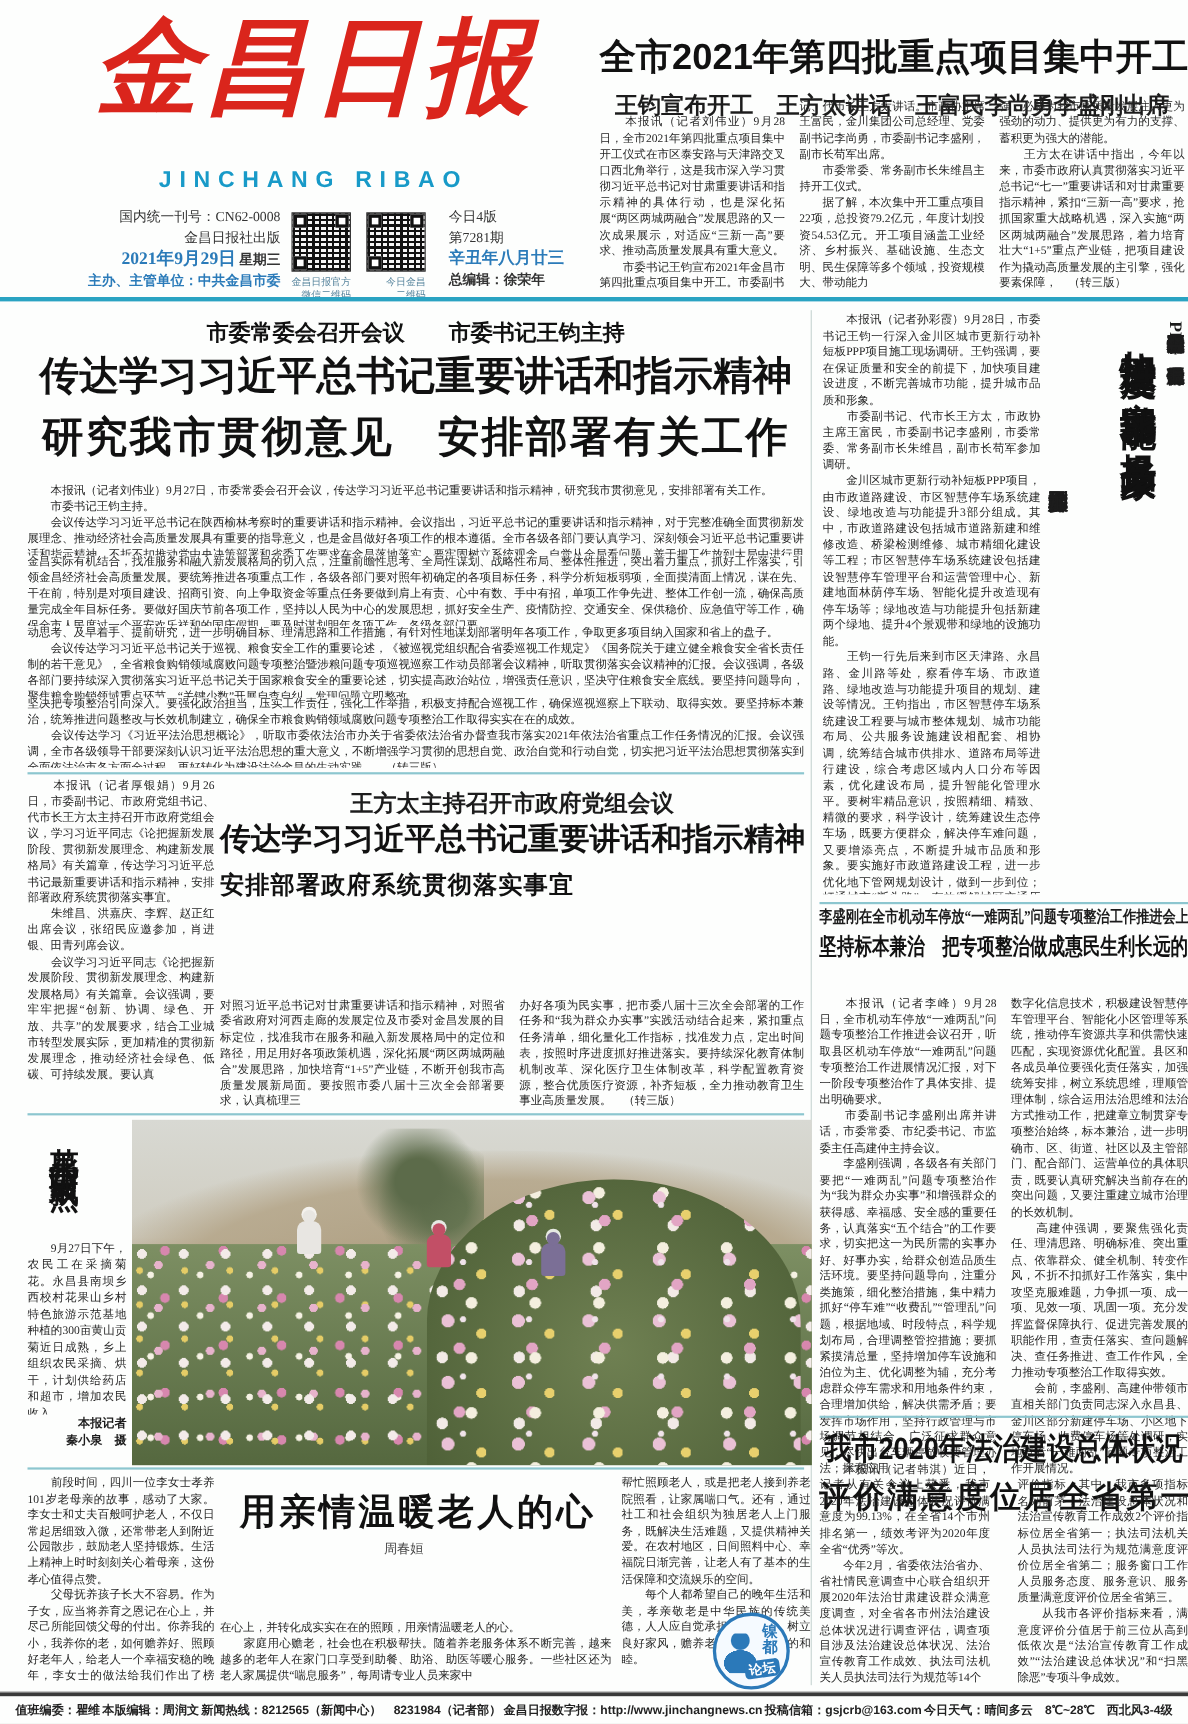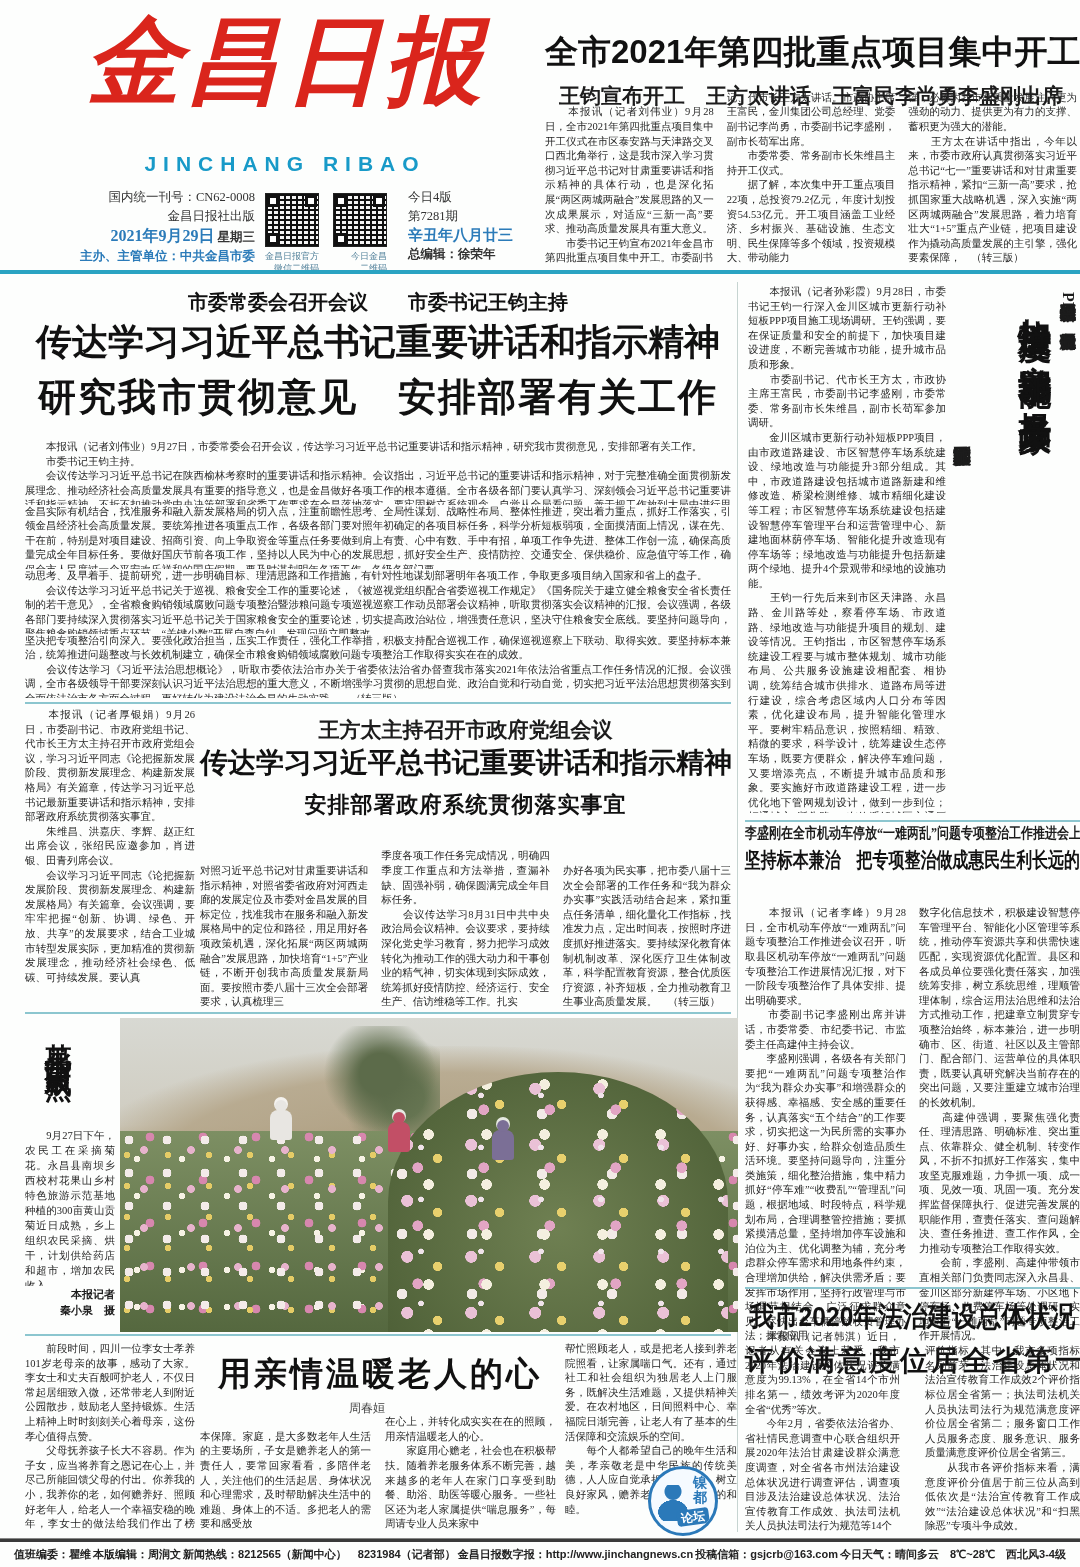--- a/index.html
+++ b/index.html
@@ -156,25 +156,23 @@
     <div class="vcol hd" style="height:524px;width:82px;font-size:33px;line-height:41px;letter-spacing:2px;">加快建设进度　完善城市功能　提升品质形象</div>
     <div class="vcol" style="height:524px;width:22px;font-size:16px;font-weight:bold;">王钧在调研金川区城市更新行动补短板PPP项目建设情况时强调</div>
   </div>
   <div class="abs rule-thin" style="left:745px;top:820px;width:335px;height:2px;"></div>
 
   <div class="abs body-col" style="left:25px;top:708px;width:170px;height:302px;">　　本报讯（记者厚银娟）9月26日，市委副书记、市政府党组书记、代市长王方太主持召开市政府党组会议，学习习近平同志《论把握新发展阶段、贯彻新发展理念、构建新发展格局》有关篇章，传达学习习近平总书记最新重要讲话和指示精神，安排部署政府系统贯彻落实事宜。
 　　朱维昌、洪嘉庆、李辉、赵正红出席会议，张绍民应邀参加，肖进银、田青列席会议。
 　　会议学习习近平同志《论把握新发展阶段、贯彻新发展理念、构建新发展格局》有关篇章。会议强调，要牢牢把握“创新、协调、绿色、开放、共享”的发展要求，结合工业城市转型发展实际，更加精准的贯彻新发展理念，推动经济社会绿色、低碳、可持续发展。要认真</div>
   <div class="abs" style="left:200px;top:716px;width:531px;font-size:21px;font-weight:bold;text-align:center;">王方太主持召开市政府党组会议</div>
   <div class="abs hd" style="left:200px;top:744px;width:531px;font-size:28px;text-align:center;white-space:nowrap;">传达学习习近平总书记重要讲话和指示精神</div>
-  <div class="abs hd" style="left:200px;top:790px;width:531px;font-size:22px;text-align:center;letter-spacing:1px;">安排部署政府系统贯彻落实事宜</div>
+  <div class="abs hd" style="left:200px;top:790px;width:531px;font-size:22px;text-align:left;letter-spacing:1px;">安排部署政府系统贯彻落实事宜</div>
   <div class="abs cols" style="left:200px;top:832px;width:531px;gap:13px;height:178px;">
     <div class="body-col">对照习近平总书记对甘肃重要讲话和指示精神，对照省委省政府对河西走廊的发展定位及市委对金昌发展的目标定位，找准我市在服务和融入新发展格局中的定位和路径，用足用好各项政策机遇，深化拓展“两区两城两融合”发展思路，加快培育“1+5”产业链，不断开创我市高质量发展新局面。要按照市委八届十三次全会部署要求，认真梳理三</div>
-    <div class="body-col">季度各项工作任务完成情况，明确四季度工作重点和方法举措，查漏补缺、固强补弱，确保圆满完成全年目标任务。
-　　会议传达学习8月31日中共中央政治局会议精神。会议要求，要持续深化党史学习教育，努力把学习成效转化为推动工作的强大动力和干事创业的精气神，切实体现到实际成效，统筹抓好疫情防控、经济运行、安全生产、信访维稳等工作。扎实</div>
     <div class="body-col">办好各项为民实事，把市委八届十三次全会部署的工作任务和“我为群众办实事”实践活动结合起来，紧扣重点任务清单，细化量化工作指标，找准发力点，定出时间表，按照时序进度抓好推进落实。要持续深化教育体制机制改革、深化医疗卫生体制改革，科学配置教育资源，整合优质医疗资源，补齐短板，全力推动教育卫生事业高质量发展。　（转三版）</div>
   </div>
   <div class="abs rule-thin" style="left:25px;top:1012px;width:706px;height:2px;"></div>
 
   <div class="abs" style="left:745px;top:824px;width:335px;font-size:15px;font-weight:bold;overflow:visible;">
     <span class="sq80">李盛刚在全市机动车停放“一难两乱”问题专项整治工作推进会上强调</span>
   </div>
   <div class="abs hd" style="left:745px;top:846px;width:335px;font-size:21px;overflow:visible;">
     <span class="sq76">坚持标本兼治　把专项整治做成惠民生利长远的实事好事</span>
   </div>
@@ -205,21 +203,20 @@
     <div class="person" style="left:372px;top:112px;background:#7b6f96;"></div>
   </div>
   <div class="abs rule-thin" style="left:25px;top:1334px;width:706px;height:2px;"></div>
 
   <div class="abs body-col" style="left:25px;top:1342px;width:170px;height:190px;">　　前段时间，四川一位李女士孝养101岁老母亲的故事，感动了大家。李女士和丈夫百般呵护老人，不仅日常起居细致入微，还常带老人到附近公园散步，鼓励老人坚持锻炼。生活上精神上时时刻刻关心着母亲，这份孝心值得点赞。
 　　父母抚养孩子长大不容易。作为子女，应当将养育之恩记在心上，并尽己所能回馈父母的付出。你养我的小，我养你的老，如何赡养好、照顾好老年人，给老人一个幸福安稳的晚年，李女士的做法给我们作出了榜样。
 　　家人的关爱，是老人安享晚年的基</div>
   <div class="abs hd" style="left:210px;top:1352px;width:340px;font-size:33px;text-align:center;letter-spacing:3px;">用亲情温暖老人的心</div>
   <div class="abs" style="left:197px;top:1400px;width:340px;text-align:center;font-size:12px;color:#444;">周春姮</div>
   <div class="abs cols" style="left:200px;top:1426px;width:356px;gap:14px;height:106px;">
-    <div class="body-col">本保障。家庭，是大多数老年人生活的主要场所，子女是赡养老人的第一责任人，要常回家看看，多陪伴老人，关注他们的生活起居、身体状况和心理需求，及时帮助解决生活中的难题、身体上的不适。多把老人的需要和感受放</div>
     <div class="body-col">在心上，并转化成实实在在的照顾，用亲情温暖老人的心。
 　　家庭用心赡老，社会也在积极帮扶。随着养老服务体系不断完善，越来越多的老年人在家门口享受到助餐、助浴、助医等暖心服务。一些社区还为老人家属提供“喘息服务”，每周请专业人员来家中</div>
   </div>
   <div class="abs body-col" style="left:565px;top:1342px;width:172px;height:190px;">帮忙照顾老人，或是把老人接到养老院照看，让家属喘口气。还有，通过社工和社会组织为独居老人上门服务，既解决生活难题，又提供精神关爱。在农村地区，日间照料中心、幸福院日渐完善，让老人有了基本的生活保障和交流娱乐的空间。
 　　每个人都希望自己的晚年生活和美，孝亲敬老是中华民族的传统美德，人人应自觉承担家庭责任、树立良好家风，赡养老人，促进家庭的和睦。</div>
   <div class="abs" id="badge" style="left:648px;top:1466px;">
     <div class="man"></div>
     <div class="zi">镍
 都</div>
     <div class="pill">论坛</div>

